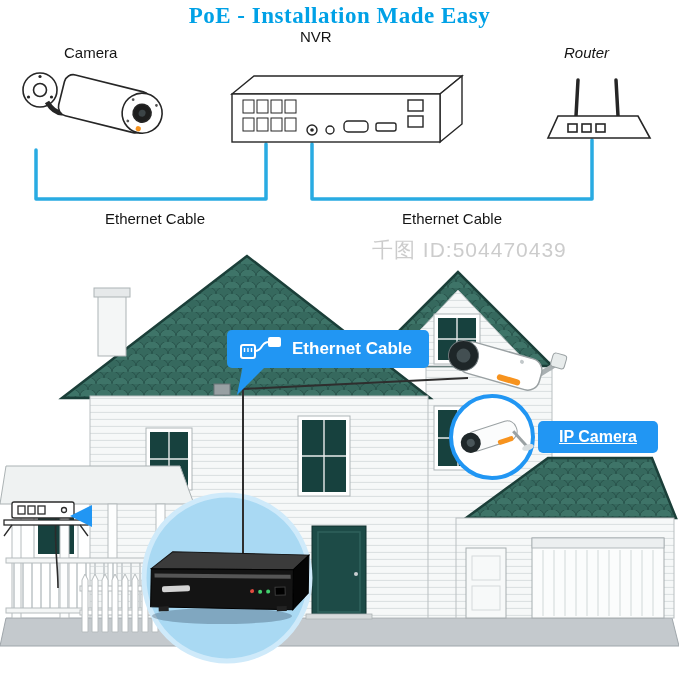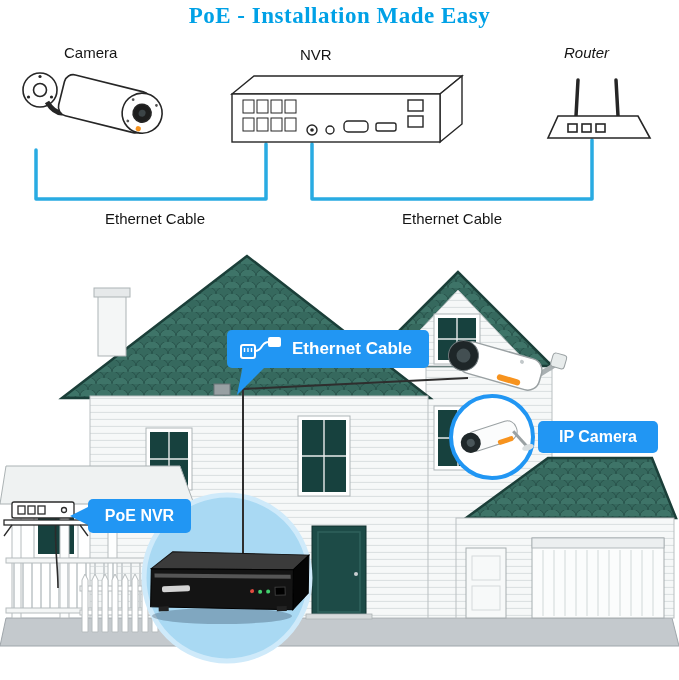--- a/index.html
+++ b/index.html
@@ -4,33 +4,33 @@
 <style>
   html,body{margin:0;padding:0;background:#fff;}
   .stage{position:relative;width:679px;height:680px;background:#ffffff;overflow:hidden;
          font-family:"Liberation Sans",sans-serif;}
   .canvas{position:absolute;left:0;top:0;}
   .title{position:absolute;top:3px;left:0;width:100%;text-align:center;
          font-family:"Liberation Serif",serif;font-weight:700;font-size:23px;
          color:#00A1E6;letter-spacing:.5px;}
   .dev-label{position:absolute;font-size:15px;color:#151515;}
   .camera-label{left:64px;top:44px;width:78px;}
-  .nvr-label{left:300px;top:46px;width:62px;}
+  .nvr-label{left:300px;top:28px;width:62px;}
   .router-label{left:564px;top:44px;width:74px;font-style:italic;}
   .cable-label{position:absolute;top:210px;font-size:15px;color:#151515;text-align:center;width:140px;}
   .cable-left{left:85px;}
   .cable-right{left:382px;}
   .watermark{position:absolute;left:372px;top:236px;font-size:21px;
              color:rgba(128,128,128,.40);letter-spacing:1px;white-space:nowrap;}
   .callout{position:absolute;background:#2196F3;color:#fff;font-weight:700;
            display:flex;align-items:center;justify-content:center;border-radius:5px;
            font-size:16px;box-sizing:border-box;}
   .callout.ethernet{left:227px;top:330px;width:202px;height:38px;font-size:17px;
                     justify-content:flex-start;gap:9px;padding-left:12px;}
-  .callout.ip{left:538px;top:421px;width:120px;height:32px;}
+  .callout.ip{left:538px;top:421px;width:120px;height:32px;text-decoration:underline;}
   .callout.poe{left:88px;top:499px;width:103px;height:34px;}
 </style>
 </head>
 <body>
 
 <div class="stage">
 
   <svg class="canvas" width="679" height="680" viewBox="0 0 679 680">
     <defs>
       <pattern id="siding" width="10" height="7" patternUnits="userSpaceOnUse">
@@ -257,31 +257,29 @@
 
   <div class="title">PoE - Installation Made Easy</div>
 
   <div class="dev-label camera-label">Camera</div>
   <div class="dev-label nvr-label">NVR</div>
   <div class="dev-label router-label">Router</div>
 
   <div class="cable-label cable-left">Ethernet Cable</div>
   <div class="cable-label cable-right">Ethernet Cable</div>
 
+  <div class="watermark">千图 ID:504470439</div>
 
   <div class="callout ethernet">
     <svg width="44" height="26" viewBox="0 0 44 26">
       <rect x="2" y="9" width="14" height="13" rx="2" fill="none" stroke="#fff" stroke-width="2"></rect>
       <path d="M5.5 12 v4 M9 12 v4 M12.5 12 v4" stroke="#fff" stroke-width="1.4"></path>
       <path d="M16 15 C24 15 21 7 29 6" fill="none" stroke="#fff" stroke-width="2"></path>
       <rect x="29" y="1" width="13" height="10" rx="2" fill="#fff"></rect>
     </svg>
     <span>Ethernet Cable</span>
   </div>
 
   <div class="callout ip">
     <span>IP Camera</span>
   </div>
 
-  <div class="callout poe">
-    <span>PoE NVR</span>
-  </div>
 </div>
 
 </body></html>

